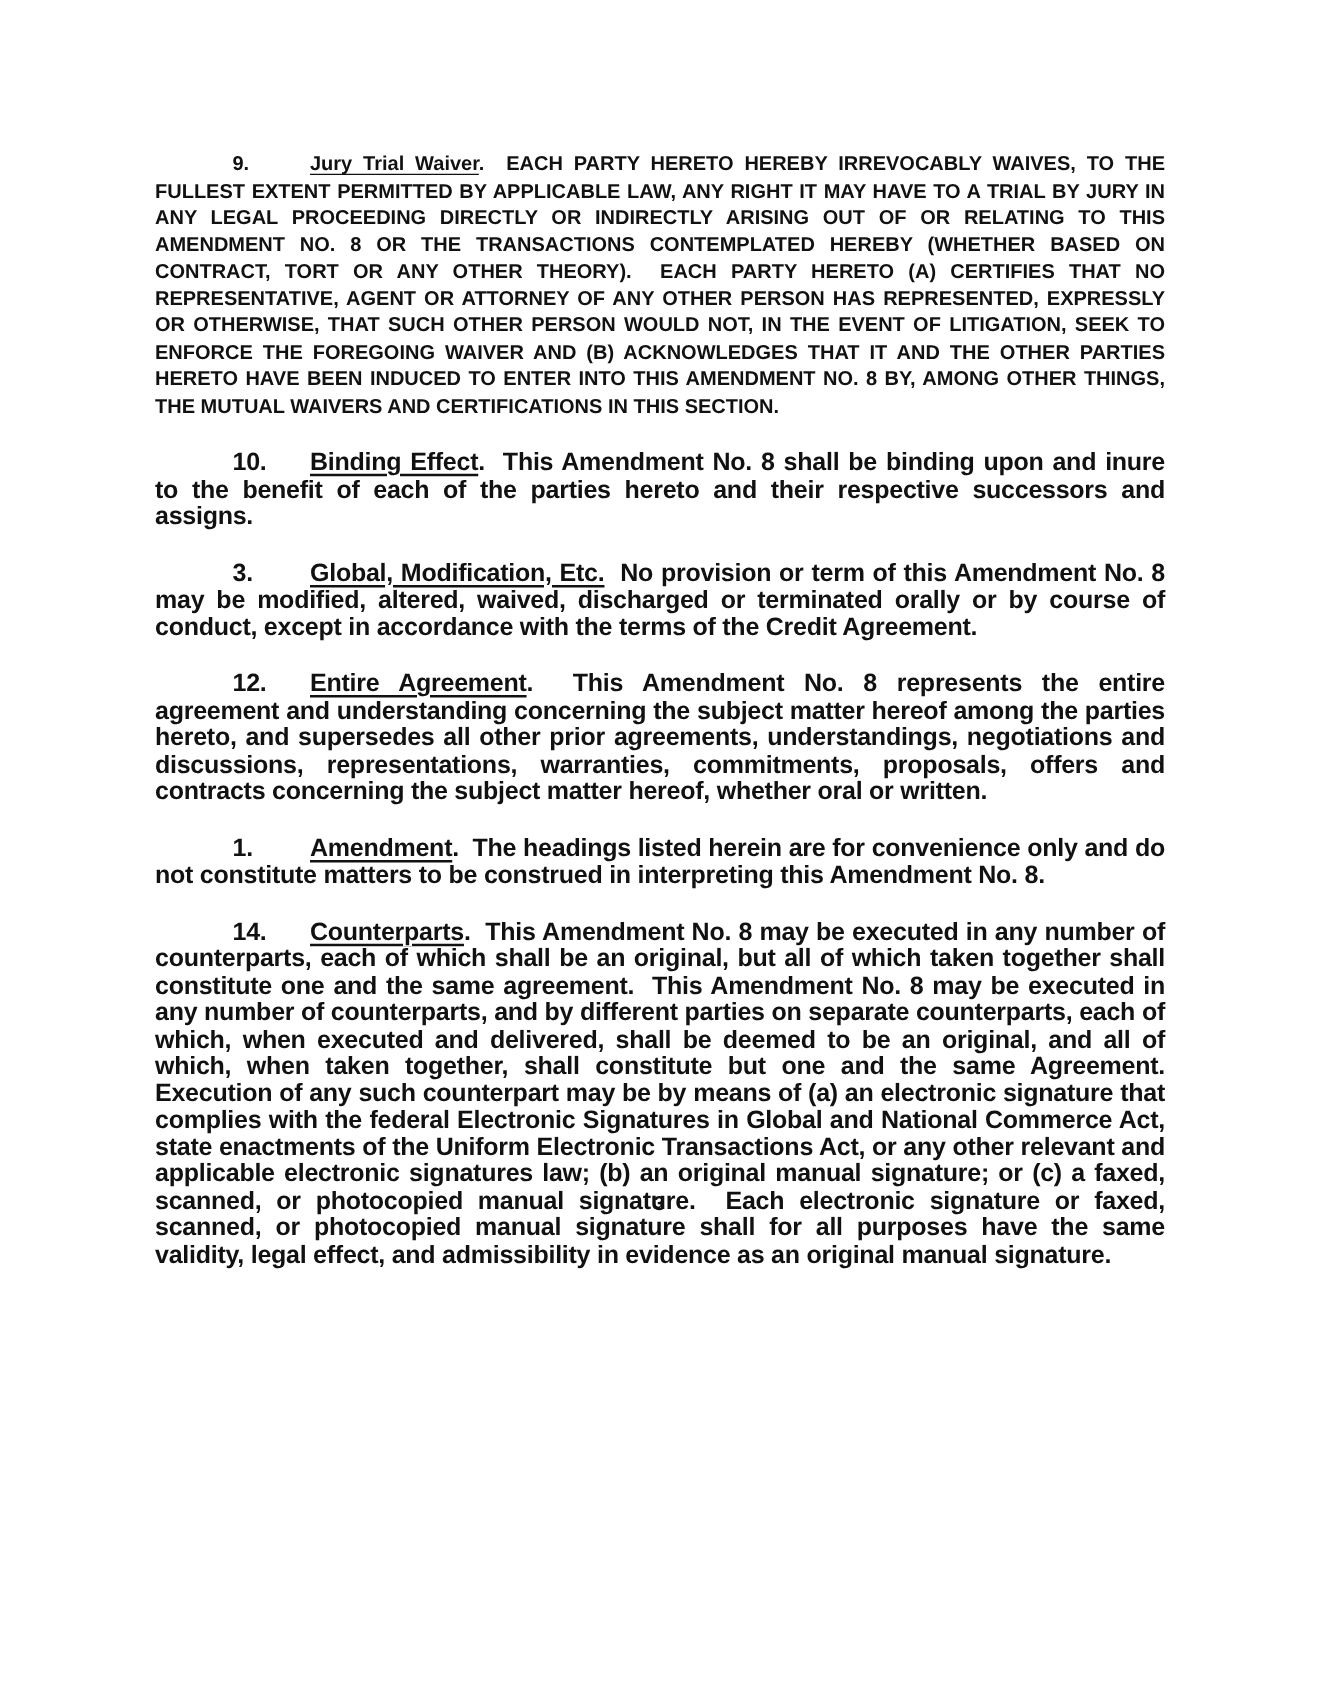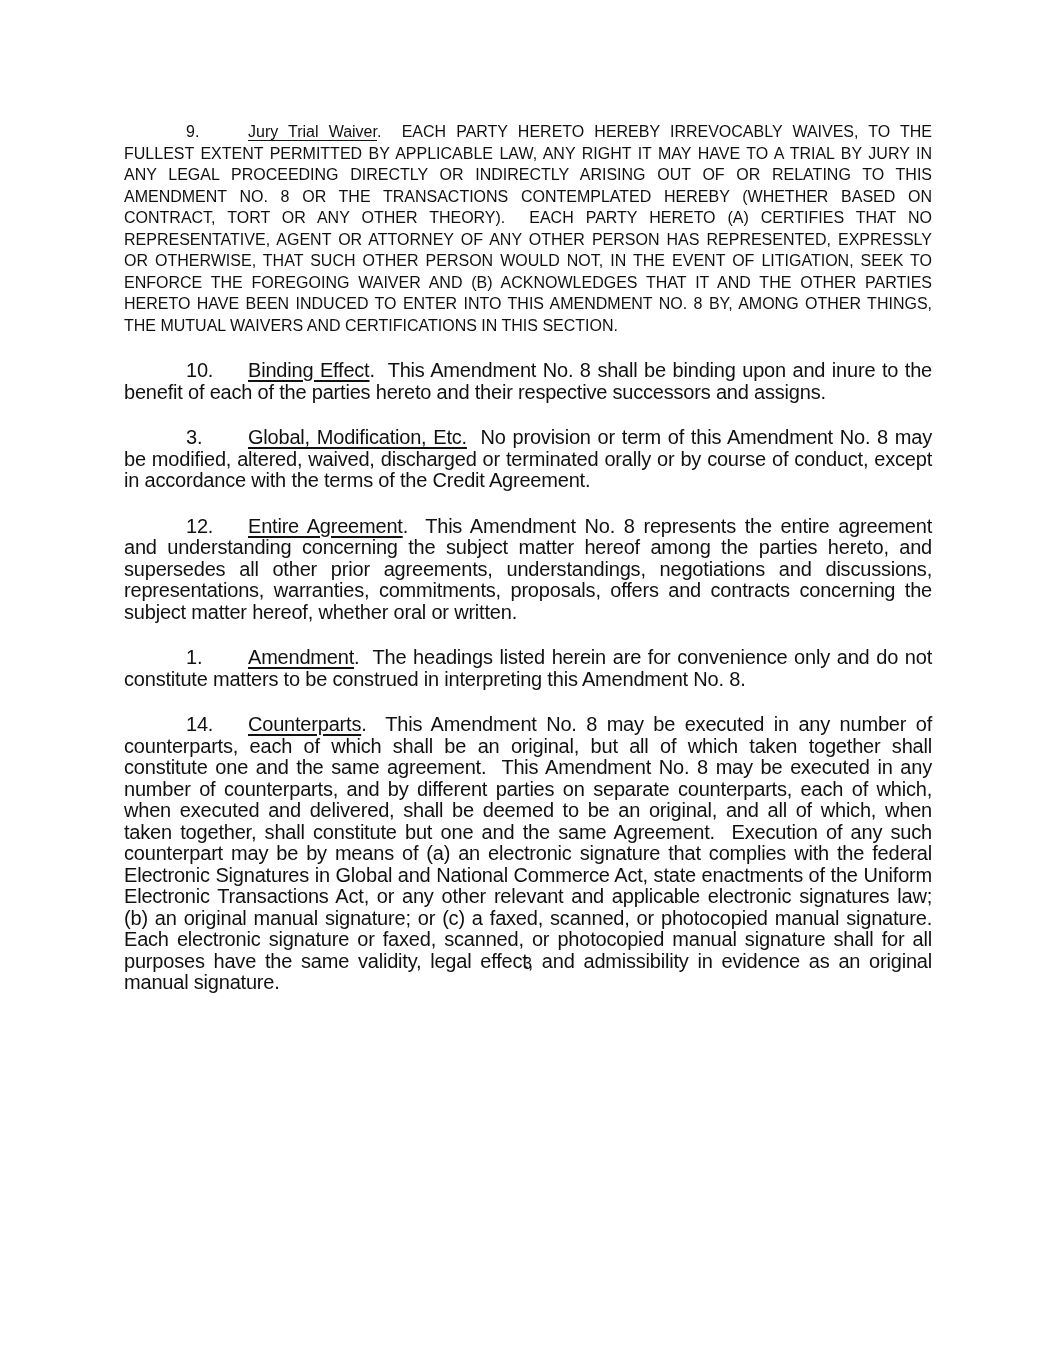--- a/index.html
+++ b/index.html
@@ -11,20 +11,21 @@
     position: relative;
     width: 1055px;
     height: 1020px;
     margin: 0 auto;
     background: #ffffff;
     box-sizing: border-box;
     padding: 121px 123px 0 124px;
     font-family: "Liberation Sans", "DejaVu Sans", sans-serif;
     color: #111111;
     overflow: hidden;
+    font-weight: bold;
   }
   .para {
     margin: 0 0 24px 0;
     text-align: justify;
     text-indent: 62px;
     white-space: pre-wrap;
     font-size: 20px;
     line-height: 21.5px;
     letter-spacing: -0.2px;
   }

